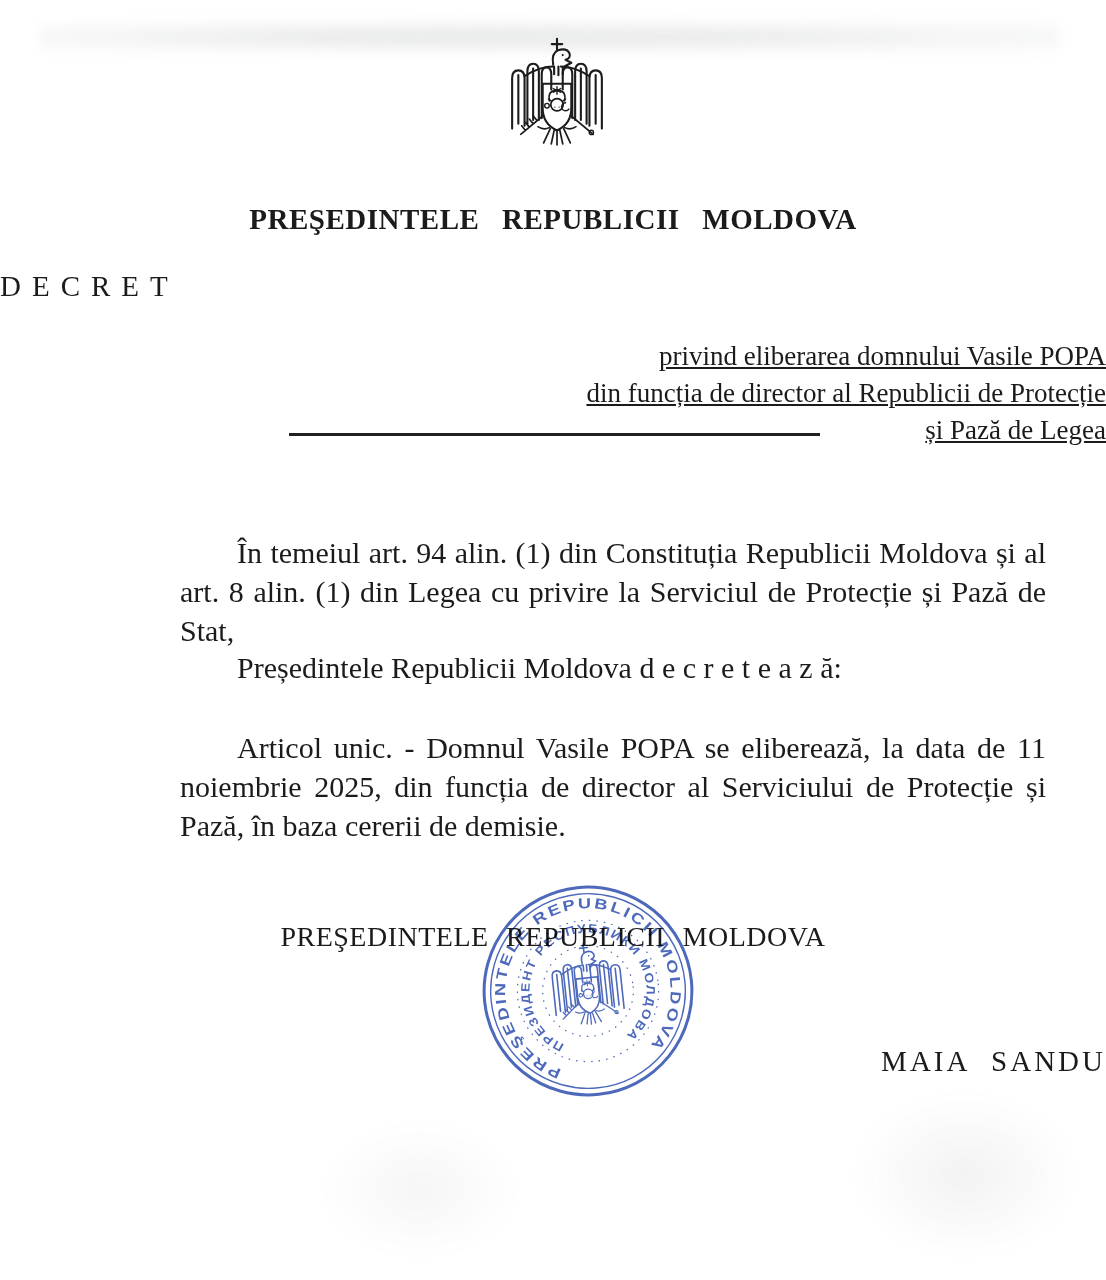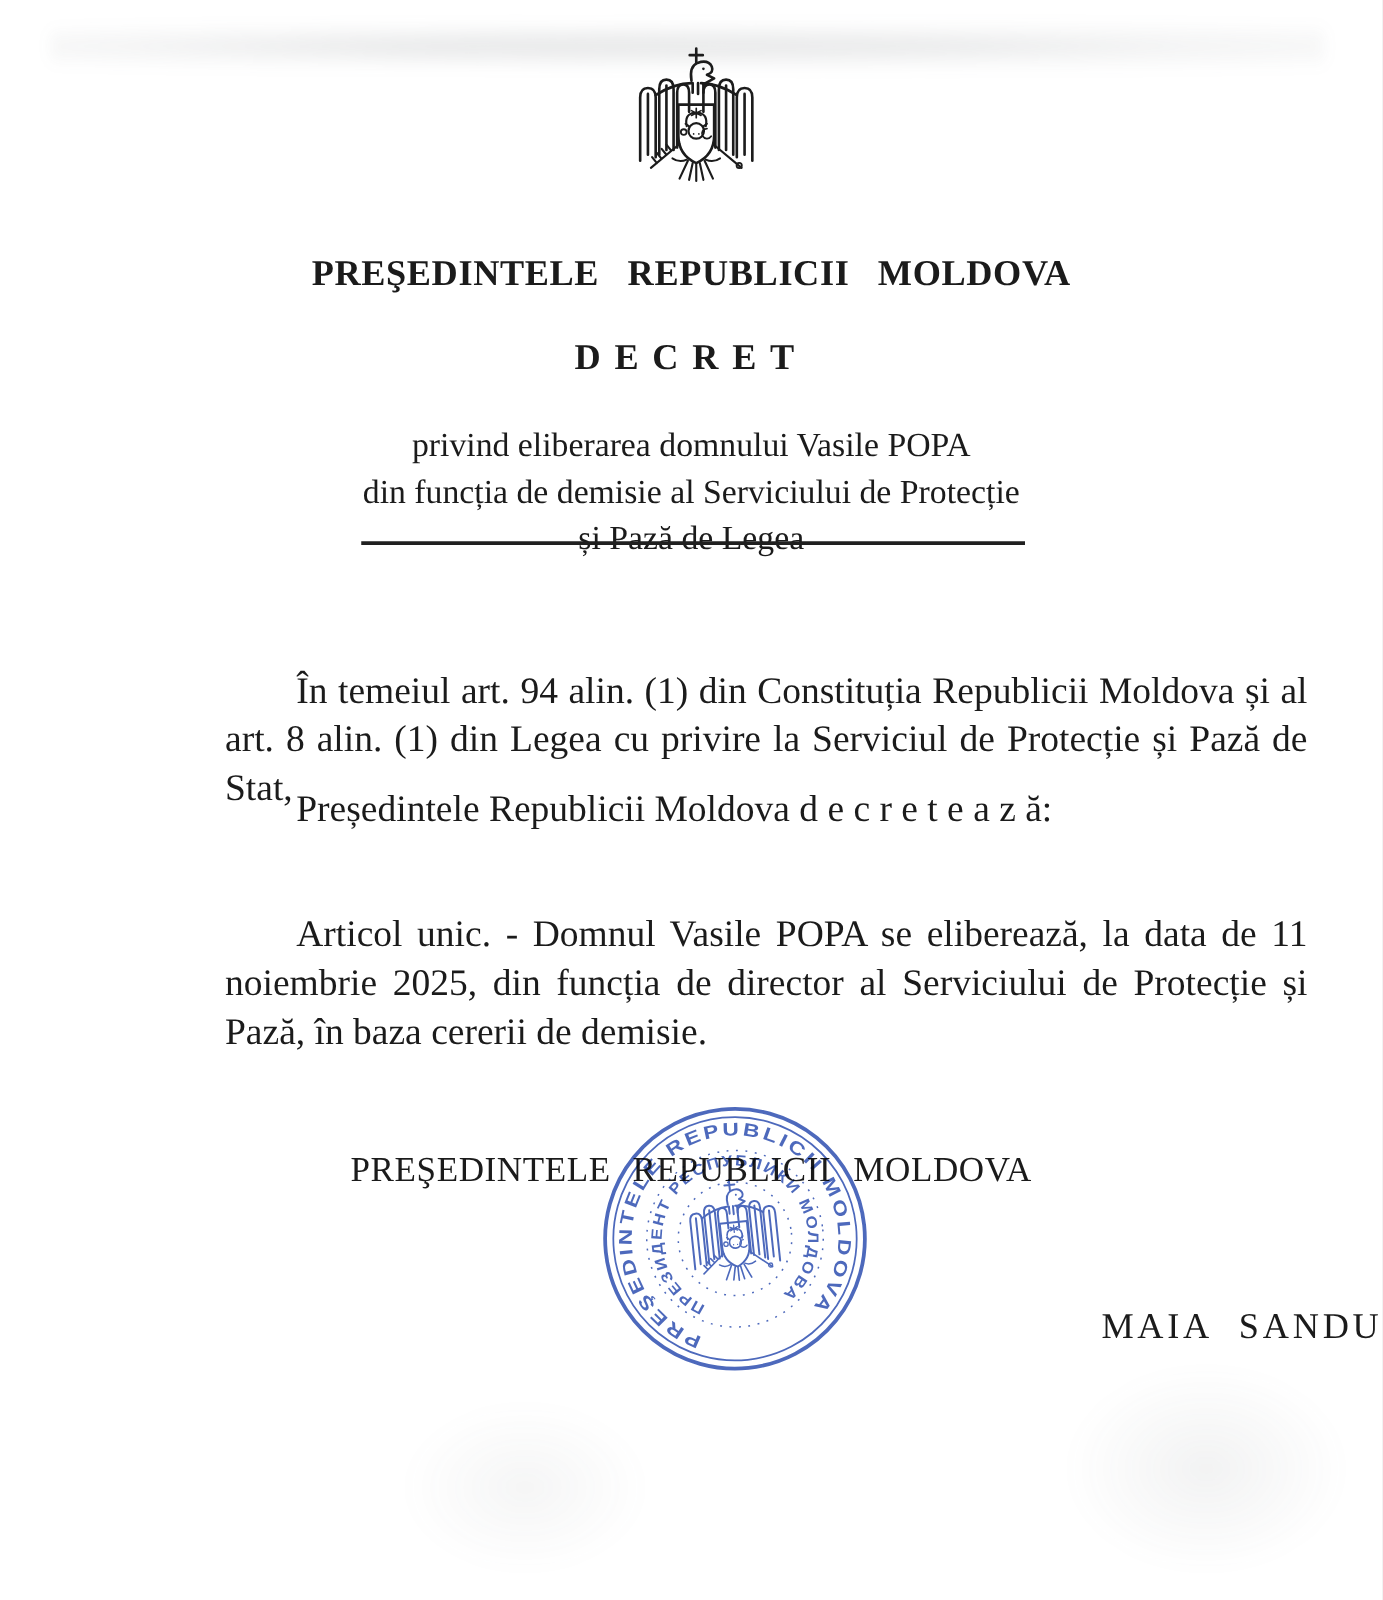--- a/index.html
+++ b/index.html
@@ -24,34 +24,34 @@
 
   .emblem{position:absolute;left:494px;top:36px;width:126px;height:126px;}
 
   .doc-title{
     position:absolute;top:203px;left:0;width:100%;
     text-align:center;font-weight:bold;font-size:29px;
     letter-spacing:.5px;word-spacing:15px;
   }
   .decree-heading{
     position:absolute;top:270px;left:0;width:100%;
-    text-align:center;font-weight:bold;font-size:29px;
+    font-weight:normal;font-size:29px;
     letter-spacing:11px;
   }
   .subject{
     position:absolute;top:338px;left:0;width:100%;
-    text-align:center;font-size:27px;line-height:37px;
+    text-align:right;font-size:27px;line-height:37px;text-decoration:underline;
   }
   .rule{position:absolute;top:433px;left:289px;width:531px;height:3px;background:#202020;}
 
   .bodytext{position:absolute;left:180px;width:866px;font-size:30px;line-height:39px;}
   .justify{text-align:justify;}
   .indent{text-indent:57px;}
   .p-preamble{top:533px;}
-  .p-enactment{top:628px;}
+  .p-enactment{top:648px;}
   .p-article{top:728px;}
 
   .sig-title{
     position:absolute;top:921px;left:0;width:100%;
     text-align:center;font-size:28px;word-spacing:10px;letter-spacing:.5px;
     z-index:1;
   }
   .sig-name{
     position:absolute;top:1045px;left:0;width:100%;
     text-align:right;font-size:29px;letter-spacing:3px;word-spacing:12px;
@@ -125,21 +125,21 @@
   <svg class="emblem" viewBox="0 0 120 132">
     <use href="#eagle" style="color:#1c1c1c"></use>
   </svg>
 
   <div class="doc-title">PREŞEDINTELE REPUBLICII MOLDOVA</div>
 
   <div class="decree-heading">DECRET</div>
 
   <div class="subject">
     <div>privind eliberarea domnului Vasile POPA</div>
-    <div>din funcția de demisie al Serviciului de Protecție</div>
+    <div>din funcția de director al Republicii de Protecție</div>
     <div>și Pază de Legea</div>
   </div>
 
   <div class="rule"></div>
 
   <div class="bodytext justify indent p-preamble">În temeiul art. 94 alin. (1) din Constituția Republicii Moldova și al art. 8 alin. (1) din Legea cu privire la Serviciul de Protecție și Pază de Stat,</div>
 
   <div class="bodytext indent p-enactment">Președintele Republicii Moldova d e c r e t e a z ă:</div>
 
   <div class="bodytext justify indent p-article">Articol unic. - Domnul Vasile POPA se eliberează, la data de 11 noiembrie 2025, din funcția de director al Serviciului de Protecție și Pază, în baza cererii de demisie.</div>

